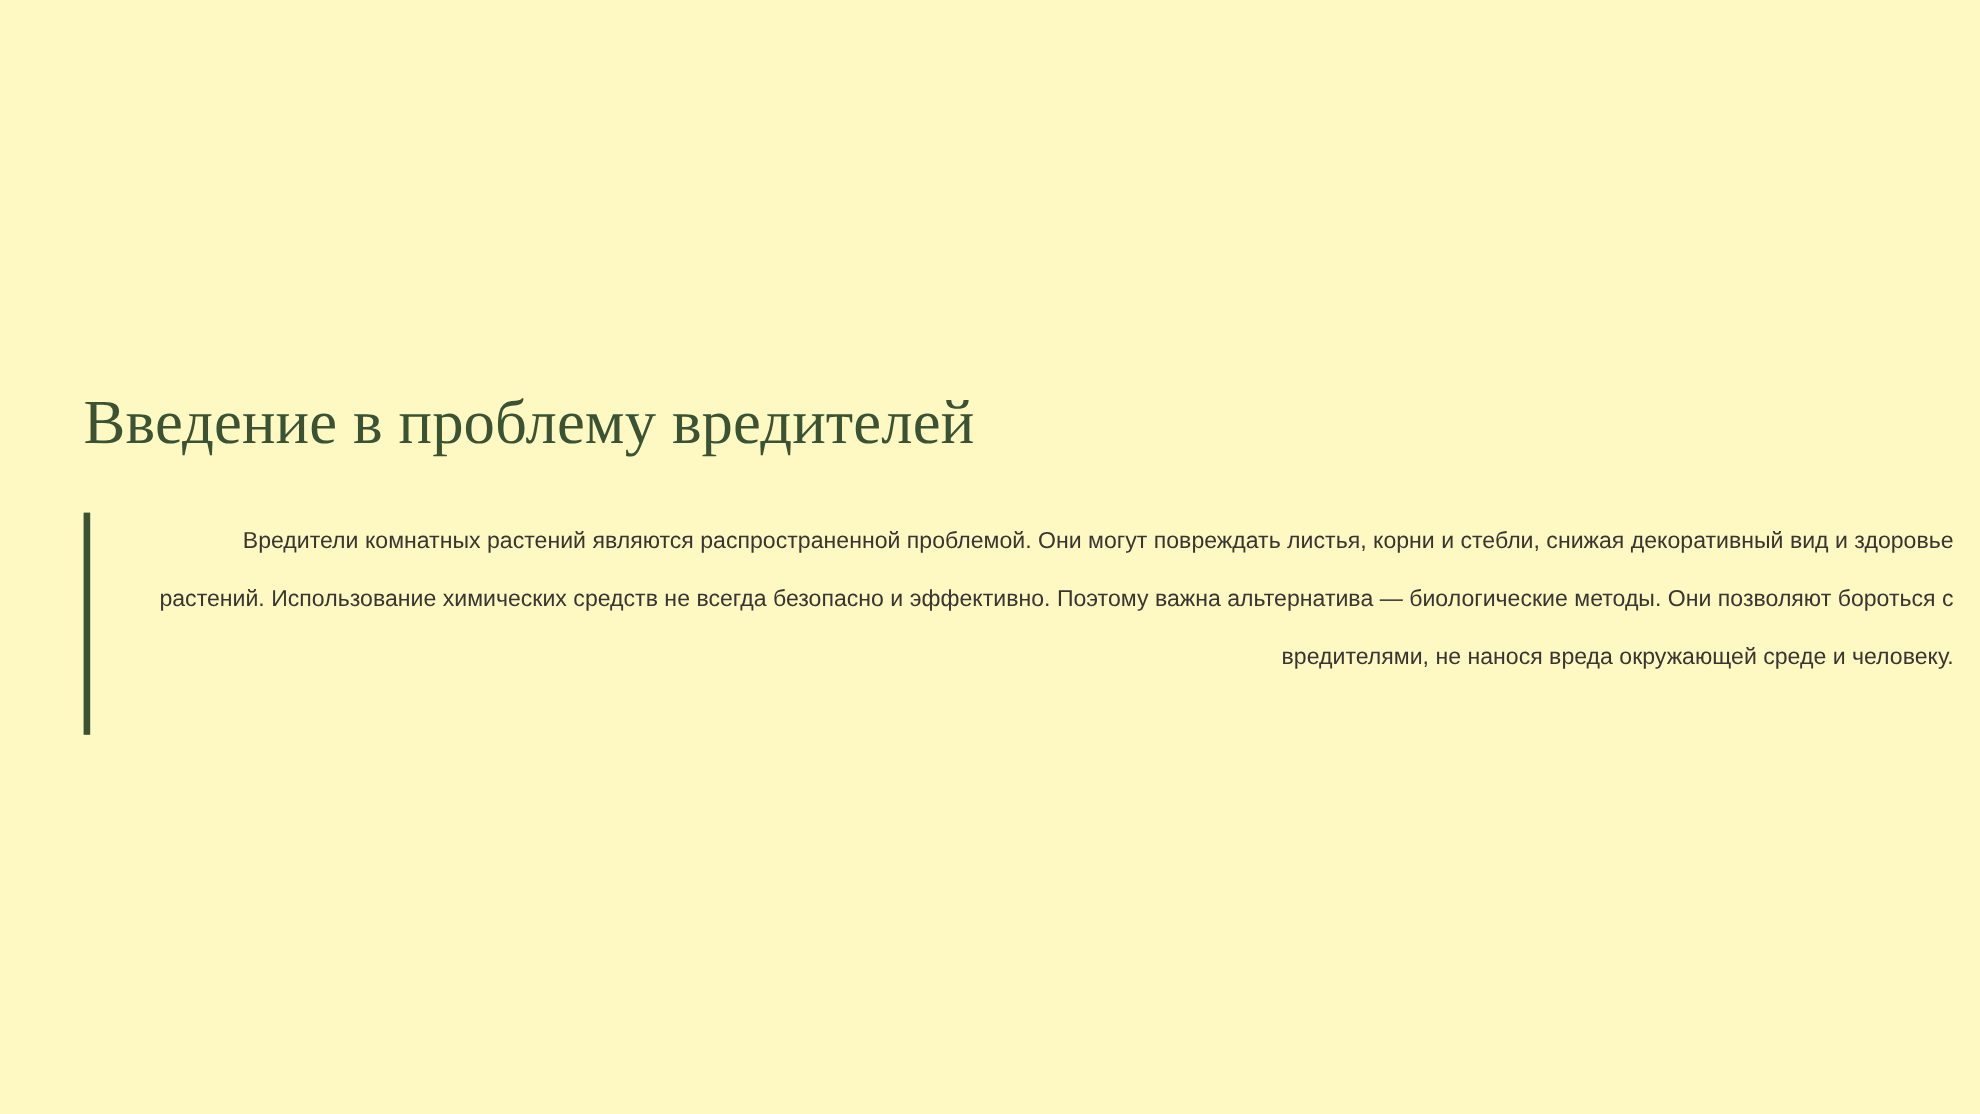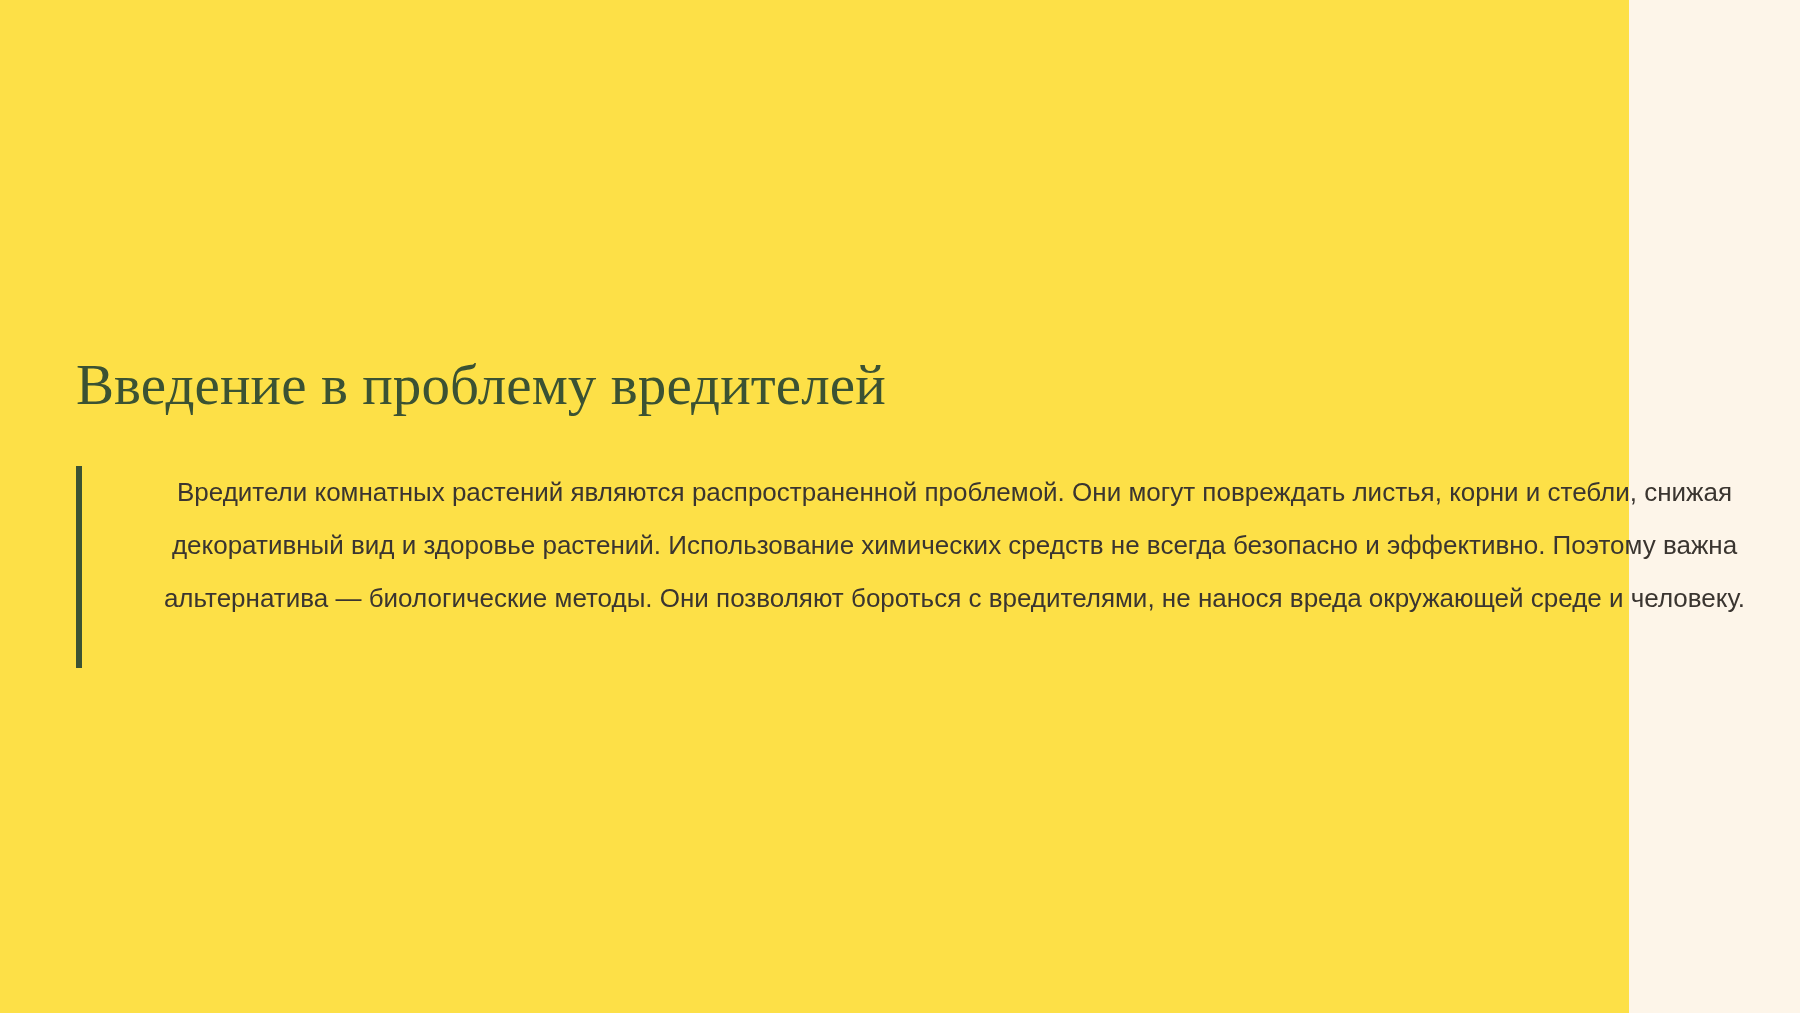--- a/index.html
+++ b/index.html
@@ -12,23 +12,23 @@
     width: 1800px;
     height: 1013px;
     overflow: hidden;
     background: #fdf5e9;
     font-family: "Liberation Sans", "DejaVu Sans", sans-serif;
     -webkit-font-smoothing: antialiased;
   }
 
   .slide {
     position: relative;
-    width: 1629px;
+    width: 1800px;
     height: 1013px;
-    background: #fde047;
+    background: #fef9c3;
     box-sizing: border-box;
   }
 
   
   .slide-heading {
     position: absolute;
     left: 76px;
     top: 350px;
     margin: 0;
     font-family: "Liberation Serif", "DejaVu Serif", serif;
@@ -57,24 +57,24 @@
     background: #3b5233;
     border-radius: 0;
   }
 
   .body-text {
     flex: 1 1 auto;
     margin: 0;
     padding: 0 0 0 51px;
     font-family: "Liberation Sans", "DejaVu Sans", sans-serif;
     font-weight: 400;
-    font-size: 26px;
+    font-size: 21px;
     line-height: 52.8px;
     color: #3a3530;
-    text-align: center;
+    text-align: right;
     max-width: 1643px;
   }
 </style>
 </head>
 <body>
 
 <div class="slide">
 
   <h1 class="slide-heading">Введение в проблему вредителей</h1>
 

